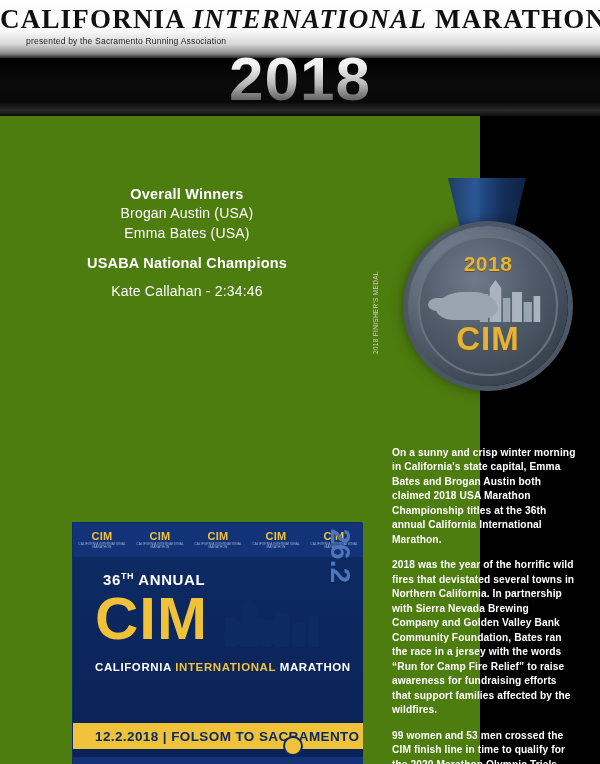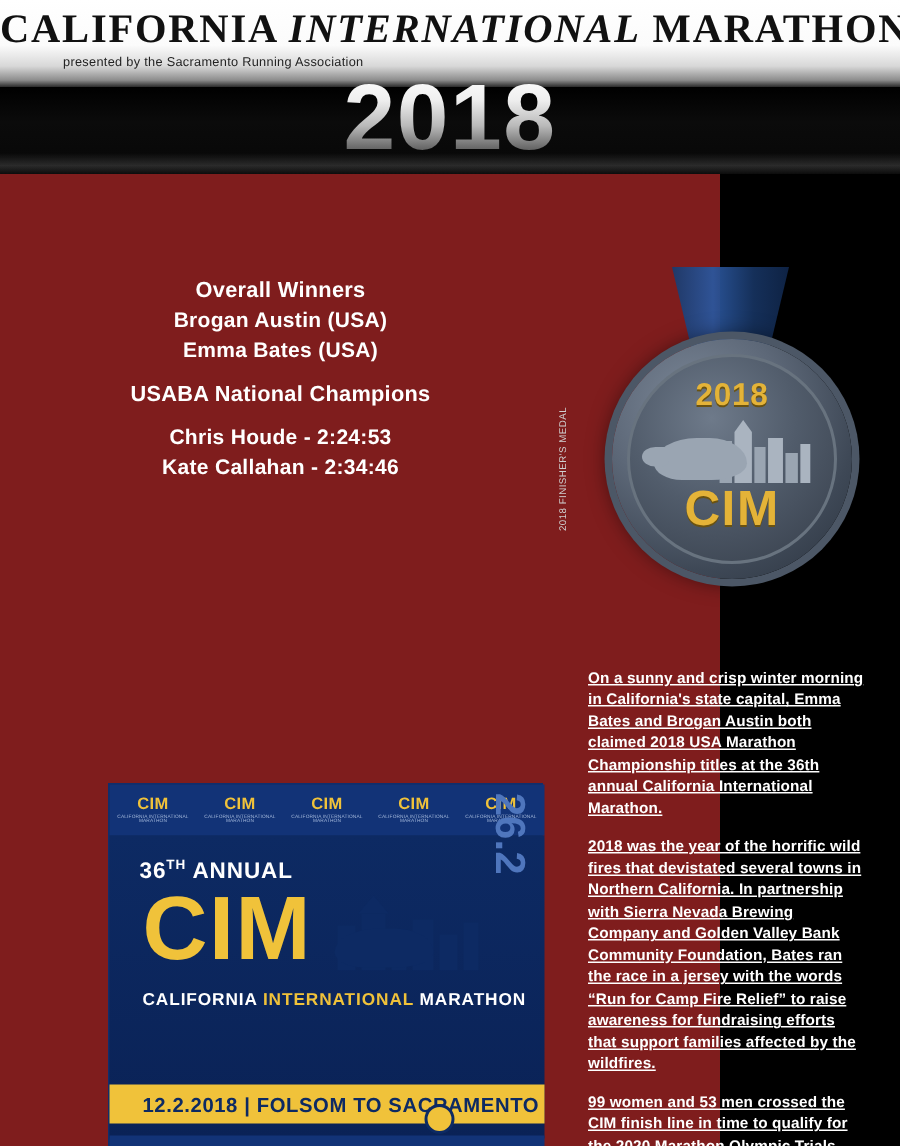--- a/index.html
+++ b/index.html
@@ -31,21 +31,21 @@
     letter-spacing: 1.2px;
     color: #111111;
     white-space: nowrap;
   }
   .header-title .ital {
     font-style: italic;
     font-family: "Liberation Serif", serif;
   }
   .header-sub {
     position: absolute;
-    top: 36px; left: 42px;
+    top: 36px; left: 26px;
     font-size: 8.5px;
     color: #222222;
     letter-spacing: .2px;
     text-align: right;
   }
 
   
   .yearband {
     position: relative;
     width: 600px; height: 58px;
@@ -66,39 +66,39 @@
     color: transparent;
   }
   .yearband::after {
     content: "";
     position: absolute;
     left: 0; bottom: 0; width: 600px; height: 14px;
     background: linear-gradient(to bottom, rgba(255,255,255,0) 0%, rgba(255,255,255,0.14) 60%, rgba(255,255,255,0.02) 100%);
   }
 
   
-  .body { position: relative; width: 480px; height: 648px; background: #7f1d1d; }
+  .body { position: relative; width: 480px; height: 648px; background: #4d7c0f; }
 
   
   .winners {
     position: absolute;
     left: 22px; top: 70px; width: 330px;
     text-align: center;
     color: #ffffff;
   }
   .winners .grp { margin-bottom: 11px; }
   .winners .grp:last-child { margin-bottom: 0; }
   .w-head {
     font-weight: bold;
     font-size: 14.5px;
     letter-spacing: .2px;
     margin-bottom: 2px;
   }
   .w-line {
-    font-weight: bold;
+    font-weight: normal;
     font-size: 14px;
     letter-spacing: .2px;
     line-height: 1.42;
   }
 
   
   .medal-wrap {
     position: absolute;
     left: 390px; top: 62px;
     width: 195px; height: 255px;
@@ -212,21 +212,21 @@
     letter-spacing: .1px;
     margin-top: 1px;
   }
   .poster-mid {
     position: absolute;
     left: 0; top: 34px; width: 290px; height: 202px;
     background: linear-gradient(to bottom, #0d2a63 0%, #0a2256 100%);
   }
   .p-annual {
     position: absolute;
-    left: 20px; top: 14px;
+    left: 30px; top: 14px;
     color: #ffffff;
     font-weight: bold;
     font-size: 15px;
     letter-spacing: .6px;
   }
   .p-annual sup { font-size: 9px; }
   .p-cim {
     position: absolute;
     left: 22px; top: 32px;
     color: #f0c23a;
@@ -292,21 +292,20 @@
     left: 392px; top: 330px;
     width: 186px;
     color: #ffffff;
   }
   .article p {
     font-weight: bold;
     font-size: 10.2px;
     line-height: 1.42;
     margin-bottom: 11px;
     letter-spacing: .1px;
-    text-decoration: underline;
   }
   .article p:last-child { margin-bottom: 0; }
 </style>
 </head>
 <body>
 
 <div class="page">
 
   <div class="header">
     <div class="header-title">
@@ -327,21 +326,20 @@
         <div class="w-head">Overall Winners</div>
         <div class="w-line">Brogan Austin (USA)</div>
         <div class="w-line">Emma Bates (USA)</div>
       </div>
 
       <div class="grp">
         <div class="w-head">USABA National Champions</div>
       </div>
 
       <div class="grp">
-        <div class="w-line">Chris Houde - 2:24:53</div>
         <div class="w-line">Kate Callahan - 2:34:46</div>
       </div>
 
     </div>
 
     <div class="medal-wrap">
       <div class="ribbon"></div>
       <div class="medal">
         <div class="medal-inner">
           <div class="medal-year">2018</div>

